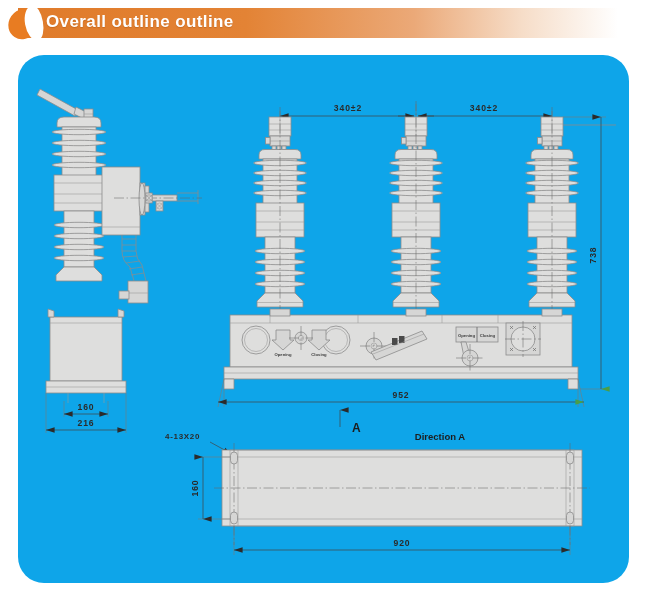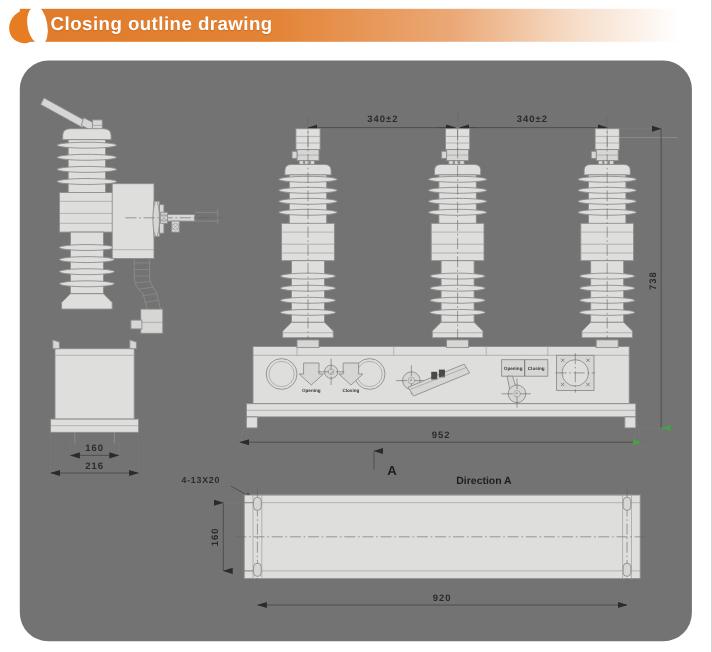--- a/index.html
+++ b/index.html
@@ -33,21 +33,21 @@
   #banner-title{
     position:absolute;left:46px;top:4px;
     color:#ffffff;font-size:17px;font-weight:bold;
     letter-spacing:0.4px;
     text-shadow:0 1px 1px rgba(150,70,10,.35);
     white-space:nowrap;
   }
   
   #drawing-panel{
     position:absolute;left:18px;top:55px;width:611px;height:528px;
-    background:#737373;
+    background:#0ea5e9;
     border-radius:26px;
   }
   #drawing-svg{position:absolute;left:0;top:0;}
   .dimtext{
     font-family:"Liberation Sans", sans-serif;
     font-size:8.6px;font-weight:bold;fill:#2b2b2b;
     letter-spacing:0.9px;
   }
   .dimtext-sm{
     font-family:"Liberation Sans", sans-serif;
@@ -76,21 +76,21 @@
   .centerline{stroke:#666666;stroke-width:0.55;fill:none;
     stroke-dasharray:10 2.5 1.5 2.5;}
 </style>
 </head>
 <body>
 
 <div id="header-banner">
   <div id="banner-bar"></div>
   <div id="banner-leaf"></div>
   <div id="banner-leaf-notch"></div>
-  <div id="banner-title">Closing outline drawing</div>
+  <div id="banner-title">Overall outline outline</div>
 </div>
 
 <div id="drawing-panel">
 <svg id="drawing-svg" width="611" height="528" viewBox="0 0 611 528">
 
   <defs>
     <marker id="ar" markerWidth="9" markerHeight="7" refX="8.6" refY="3.5" orient="auto" markerUnits="userSpaceOnUse">
       <path d="M0,0.7 L9,3.5 L0,6.3 z" fill="#2b2b2b"></path>
     </marker>
     <marker id="arL" markerWidth="9" markerHeight="7" refX="0.4" refY="3.5" orient="auto" markerUnits="userSpaceOnUse">

